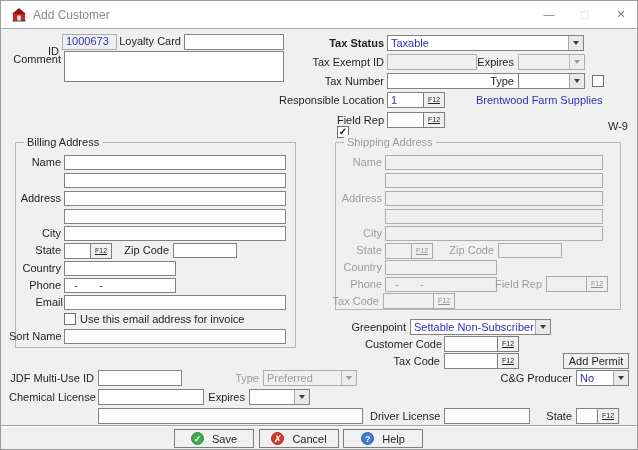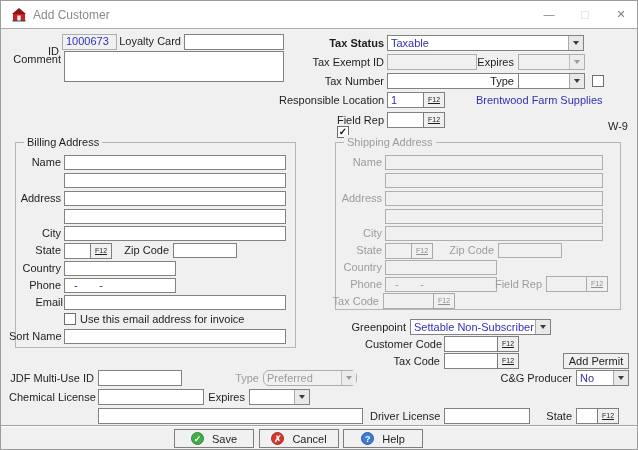--- a/index.html
+++ b/index.html
@@ -177,21 +177,21 @@
   <button class="smallbtn" style="left:562px; top:352px; width:66px;">Add Permit</button>
   <span class="lbl" style="left:499px; top:370px; width:72px;">C&amp;G Producer</span>
   <div class="combo" style="left:575px; top:369px; width:53px;">
     <span class="val blue">No</span>
     <span class="dd"></span>
   </div>
 
   <span class="lbl" style="left:8px; top:370px; width:85px;">JDF Multi-Use ID</span>
   <div class="tb" style="left:97px; top:369px; width:84px; height:16px;"></div>
   <span class="lbl dis" style="left:218px; top:370px; width:40px;">Type</span>
-  <div class="combo dis" style="left:262px; top:369px; width:94px;border-radius:6px;">
+  <div class="combo dis" style="left:262px; top:369px; width:94px;">
     <span class="val gray">Preferred</span>
     <span class="dd"></span>
   </div>
   <span class="lbl" style="left:8px; top:389px; width:85px;">Chemical License</span>
   <div class="tb" style="left:97px; top:388px; width:106px; height:16px;"></div>
   <span class="lbl" style="left:202px; top:389px; width:42px;">Expires</span>
   <div class="combo" style="left:248px; top:388px; width:61px;">
     <span class="dd"></span>
   </div>
   <div class="tb" style="left:97px; top:407px; width:265px; height:16px;"></div>

